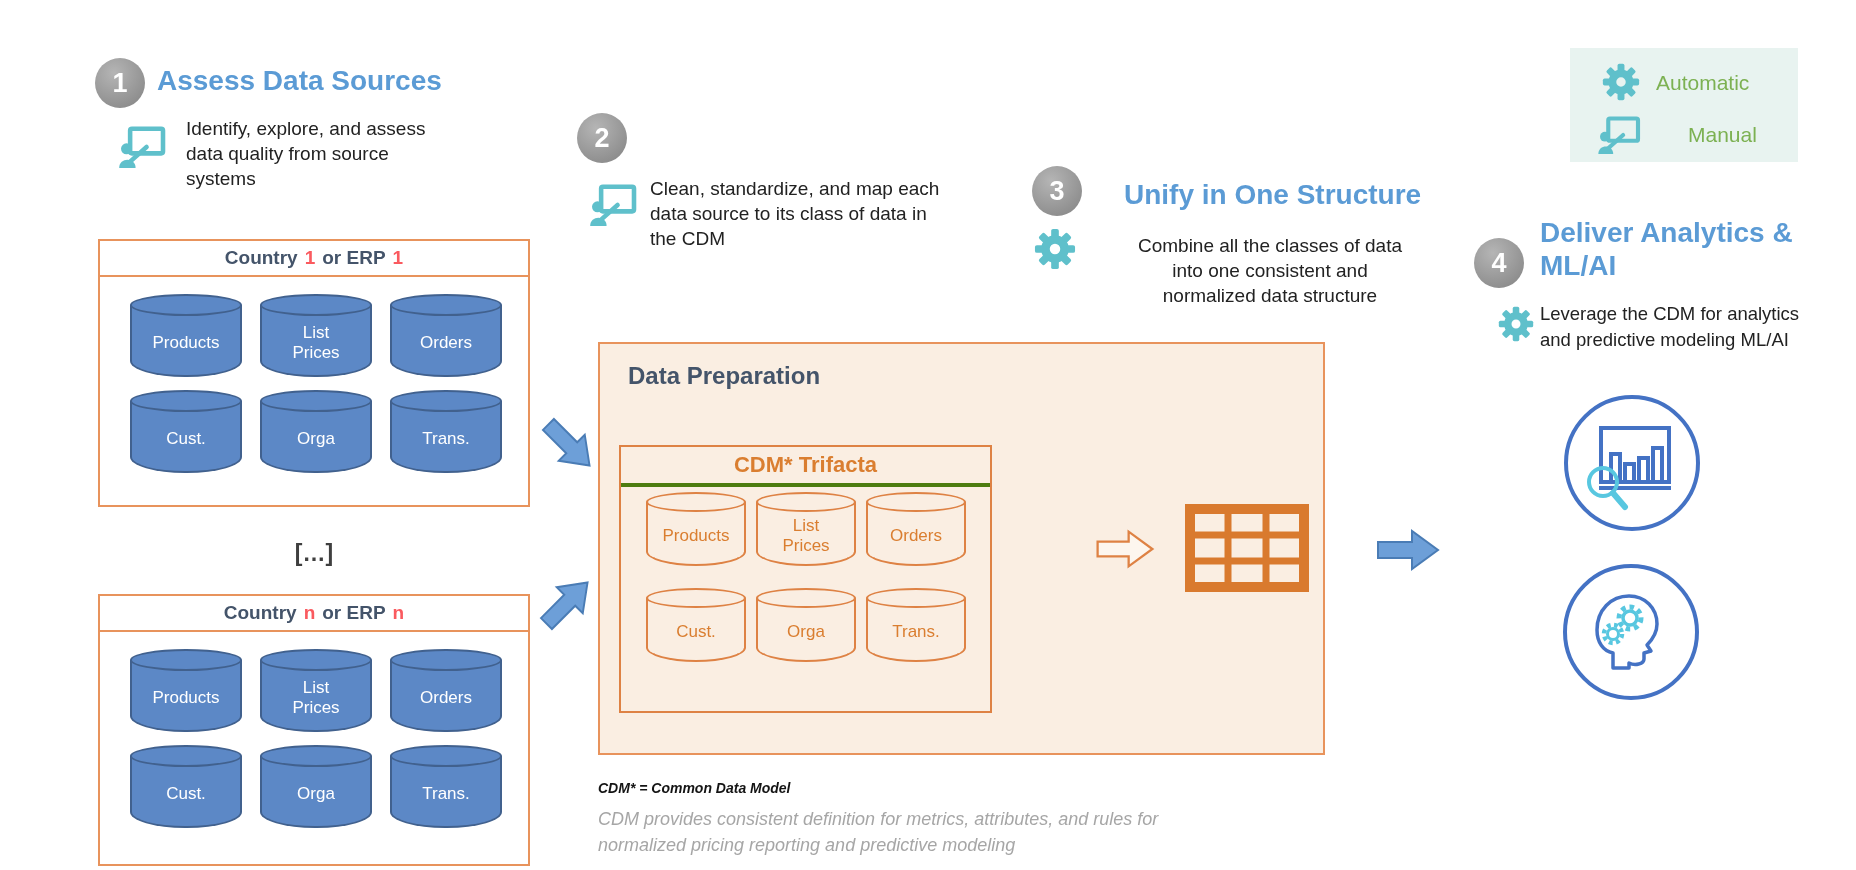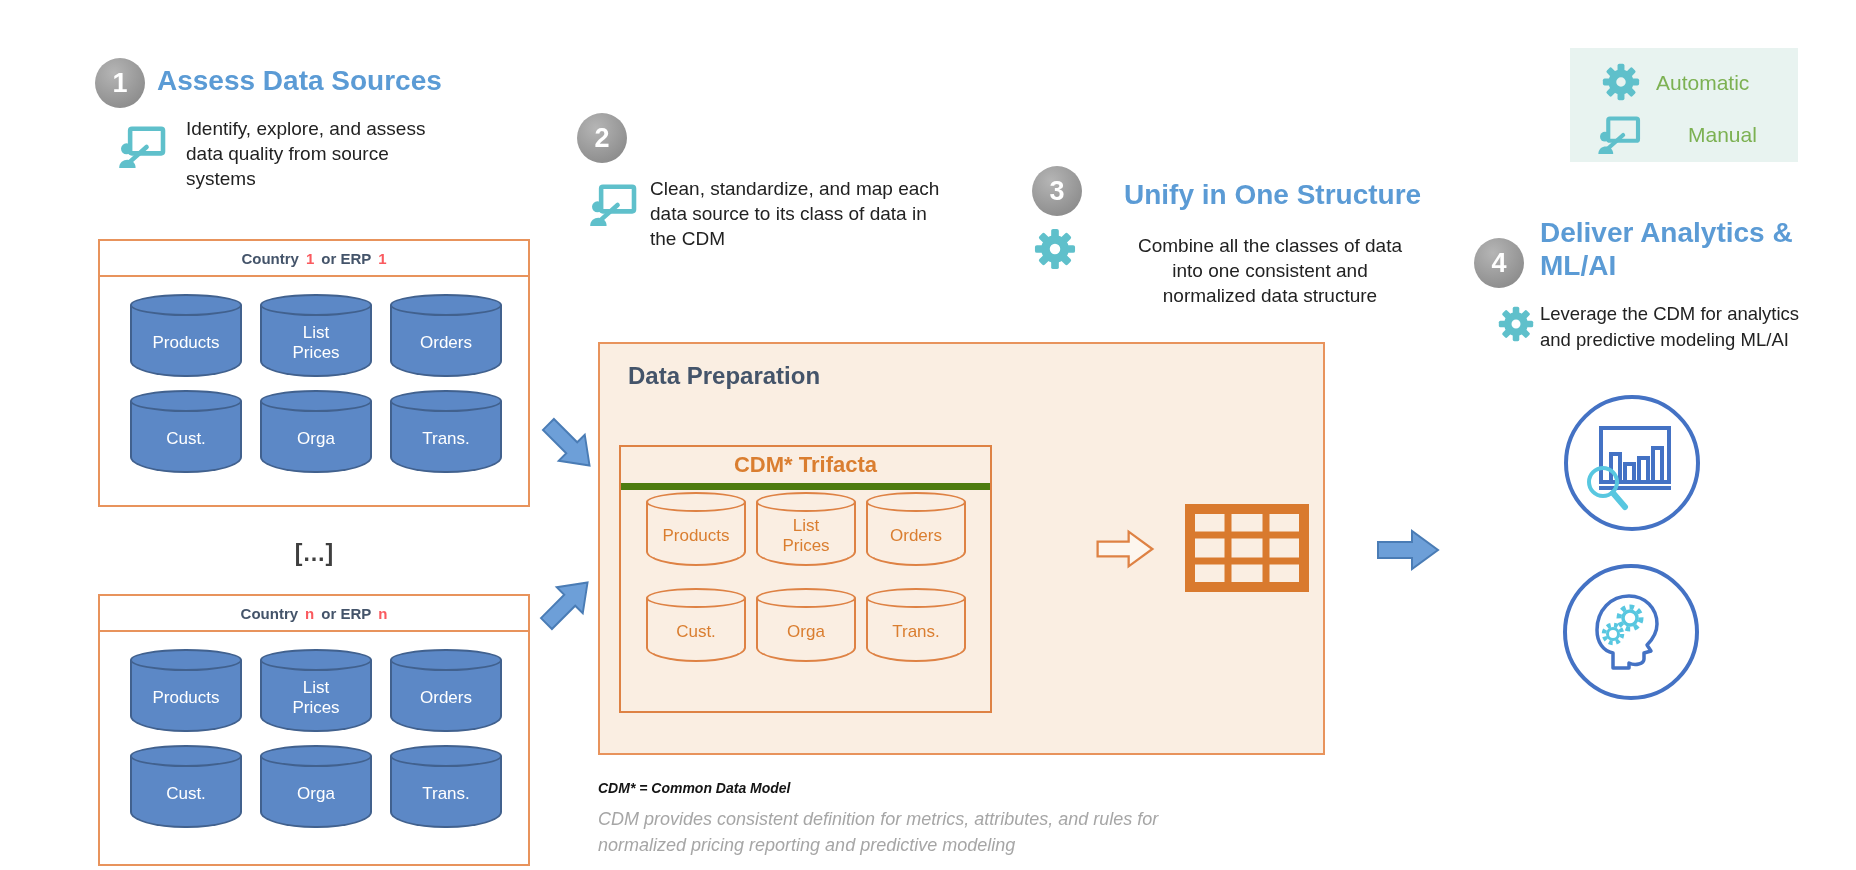--- a/index.html
+++ b/index.html
@@ -13,42 +13,42 @@
     background:radial-gradient(circle at 38% 30%, #b5b5b5, #8d8d8d 78%);
     color:#fff;font-size:27px;font-weight:bold;display:flex;align-items:center;justify-content:center;}
 
   
   .step-title{color:#5b9bd5;font-weight:bold;font-size:28px;line-height:33px;}
   .step-desc{color:#222;font-size:19px;line-height:25px;}
 
   
   .src-box{border:2px solid #e8935c;background:#fff;box-sizing:border-box;}
   .src-head{height:34px;border-bottom:2px solid #e8935c;display:flex;align-items:center;justify-content:center;
-    font-size:15px;font-weight:bold;color:#44546a;gap:7px;}
+    font-size:19px;font-weight:bold;color:#44546a;gap:7px;}
   .num-red{color:#fa5a5f;}
 
   
   .cyl-grid{display:grid;grid-template-columns:repeat(3,112px);column-gap:18px;row-gap:24px;}
   .cyl{position:relative;height:72px;background:#5c88c6;border:2px solid #41618e;border-top:none;
     border-radius:0 0 55px 55px / 0 0 16px 16px;display:flex;align-items:center;justify-content:center;
     box-sizing:border-box;}
   .cyl::before{content:"";position:absolute;left:-2px;right:-2px;top:-11px;height:22px;border-radius:50%;
     background:#5c88c6;border:2px solid #41618e;box-sizing:border-box;}
   .cyl-label{position:relative;z-index:1;color:#fff;font-size:17px;line-height:20px;text-align:center;white-space:pre-line;padding-top:6px;}
 
   .cyl-grid.orange{grid-template-columns:repeat(3,100px);column-gap:10px;row-gap:32px;}
   .cyl.orange{height:64px;background:#faeee2;border-color:#de8244;}
   .cyl.orange::before{background:#faeee2;border-color:#de8244;top:-10px;height:20px;}
   .cyl.orange .cyl-label{color:#da7e30;font-size:17px;}
 
   
   .prep-box{background:#faeee2;border:2px solid #e8935c;box-sizing:border-box;}
   .prep-title{color:#44546a;font-size:24px;font-weight:bold;}
   .cdm-box{border:2px solid #de8244;box-sizing:border-box;}
-  .cdm-head{height:36px;border-bottom:7px solid #4d7c0f;display:flex;align-items:center;justify-content:center;
+  .cdm-head{height:36px;border-bottom:4px solid #4d7c0f;display:flex;align-items:center;justify-content:center;
     font-size:22px;font-weight:bold;color:#da7e30;}
 
   
   .legend{background:#e8f3f0;}
   .legend-label{color:#7cb152;font-size:21px;}
 
   
   .icon-teal{color:#5fc0cb;}
 
   

